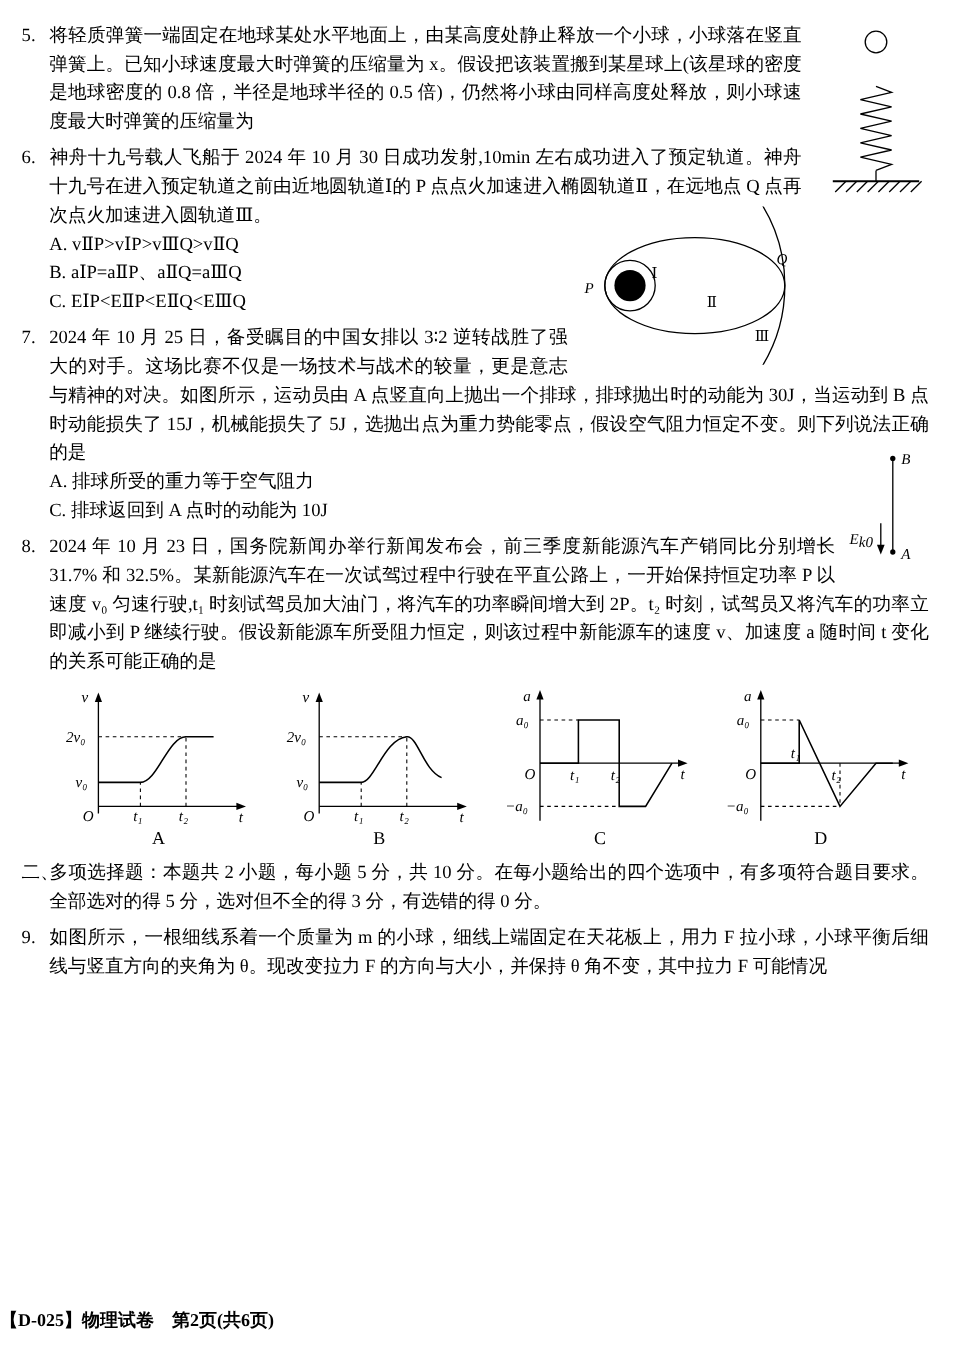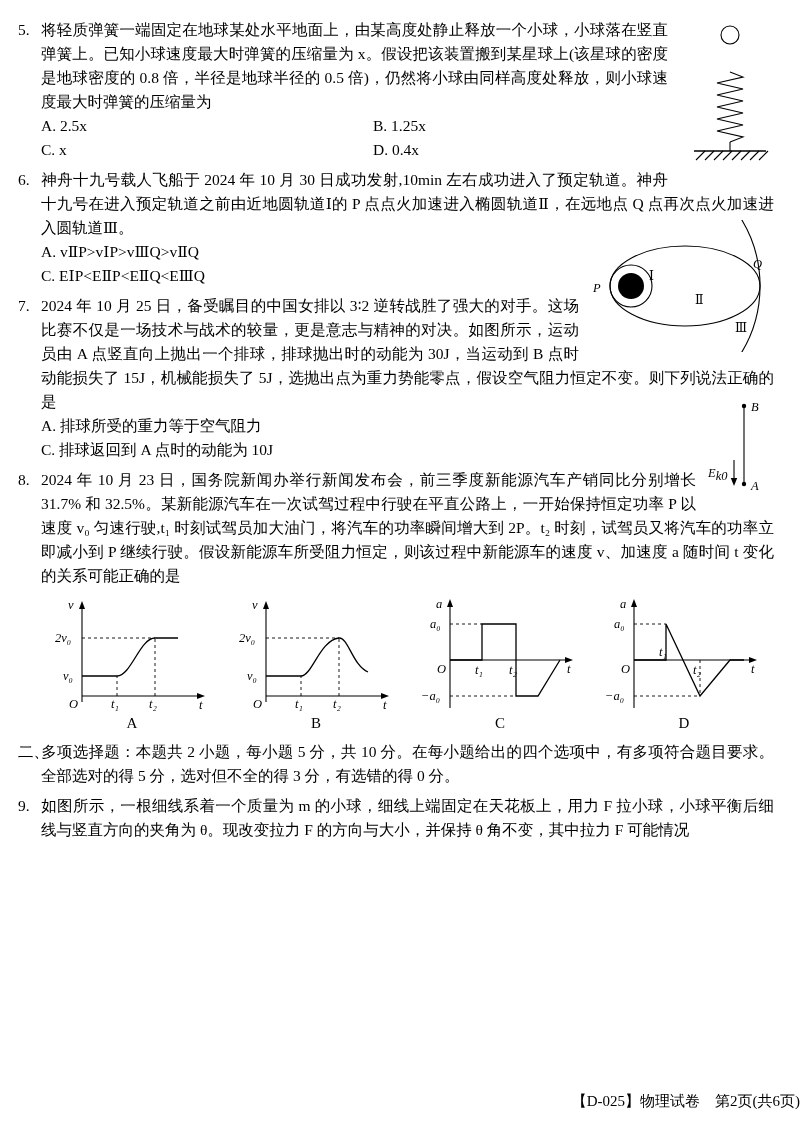--- a/index.html
+++ b/index.html
@@ -19,21 +19,21 @@
   .fig { shape-margin:4px; }
   .fig-q5 { float:right; margin:2px 2px 4px 12px; }
   .fig-q6 { float:right; margin:4px 0 4px 10px; }
   .fig-q7 { float:right; margin:0 10px 2px 10px; }
   .graphs { display:flex; gap:24px; margin:8px 0 0 34px; }
   .graphs figure { margin:0; text-align:center; }
   .graphs figcaption { font-size:15px; line-height:18px; }
   .section-head { margin-top:8px; }
   .footer {
     position:absolute; left:0; right:0; bottom:14px;
-    text-align:right; font-size:15px;
+    text-align:left; font-size:15px;font-weight:bold;
   }
   
   svg { overflow:hidden; display:block; }
   svg .ln   { stroke:#000; stroke-width:1.1; fill:none; }
   svg .thick{ stroke:#000; stroke-width:1.6; fill:none; }
   svg .dsh  { stroke:#000; stroke-width:0.9; fill:none; stroke-dasharray:3 3; }
   svg .cur  { stroke:#000; stroke-width:1.3; fill:none; }
   svg .fl   { fill:#000; stroke:none; }
   svg text  { font-family:"Liberation Serif","DejaVu Serif","DejaVu Sans",serif;
               font-size:12.5px; font-style:italic; fill:#000; }
@@ -56,44 +56,39 @@
           <line x1="25" y1="140" x2="34" y2="131"></line>
           <line x1="34" y1="140" x2="43" y2="131"></line>
           <line x1="43" y1="140" x2="52" y2="131"></line>
           <line x1="52" y1="140" x2="61" y2="131"></line>
           <line x1="61" y1="140" x2="70" y2="131"></line>
           <line x1="70" y1="140" x2="79" y2="131"></line>
           <line x1="79" y1="140" x2="88" y2="131"></line>
         </g>
       </svg>
       <span class="q-num">5.</span><span>将轻质弹簧一端固定在地球某处水平地面上，由某高度处静止释放一个小球，小球落在竖直弹簧上。已知小球速度最大时弹簧的压缩量为 x。假设把该装置搬到某星球上(该星球的密度是地球密度的 0.8 倍，半径是地球半径的 0.5 倍)，仍然将小球由同样高度处释放，则小球速度最大时弹簧的压缩量为</span>
-      <div class="opts-2col">
-        <span class="opt">A. 2.5x</span>
-        <span class="opt">B. 1.25x</span>
-        <span class="opt">C. x</span>
-        <span class="opt">D. 0.4x</span>
-      </div>
     </div>
   </section>
 
   <section class="q">
     <div class="q-body">
       <span class="q-num">6.</span><span>神舟十九号载人飞船于 2024 年 10 月 30 日成功发射,10min 左右成功进入了预定轨道。神舟十九号在进入预定轨道之前由近地圆轨道Ⅰ的 P 点点火加速进入椭圆轨道Ⅱ，在远地点 Q 点再次点火加速进入圆轨道Ⅲ。</span><svg class="fig fig-q6" width="185" height="132" viewBox="0 0 185 132">
         <circle cx="42" cy="66" r="13" class="fl"></circle>
         <circle cx="42" cy="66" r="21" class="ln"></circle>
         <ellipse cx="96" cy="66" rx="75" ry="40" class="ln"></ellipse>
         <path d="M147.7,-8 A129,129 0 0 1 147.7,140" class="ln"></path>
         <text x="4" y="72">P</text>
         <text x="60" y="60" class="rm">Ⅰ</text>
         <text x="106" y="84" class="rm">Ⅱ</text>
         <text x="146" y="112" class="rm">Ⅲ</text>
         <text x="164" y="48">Q</text>
       </svg>
       <div>
         <span class="opt">A. vⅡP&gt;vⅠP&gt;vⅢQ&gt;vⅡQ</span>
+        <span class="opt">B. aⅠP=aⅡP、aⅡQ=aⅢQ</span>
         <span class="opt">C. EⅠP&lt;EⅡP&lt;EⅡQ&lt;EⅢQ</span>
       </div>
     </div>
   </section>
 
   <section class="q">
     <div class="q-body">
       <span class="q-num">7.</span><span>2024 年 10 月 25 日，备受瞩目的中国女排以 3∶2 逆转战胜了强大的对手。这场比赛不仅是一场技术与战术的较量，更是意志与精神的对决。如图所示，运动员由 A 点竖直向上抛出一个排球，排球抛出时的动能为 30J，当运动到 B 点时动能损失了 15J，机械能损失了 5J，选抛出点为重力势能零点，假设空气阻力恒定不变。则下列说法正确的是</span>
       <svg class="fig fig-q7" width="58" height="112" viewBox="0 0 58 112">
         <line x1="38" y1="16" x2="38" y2="94" class="ln"></line>

